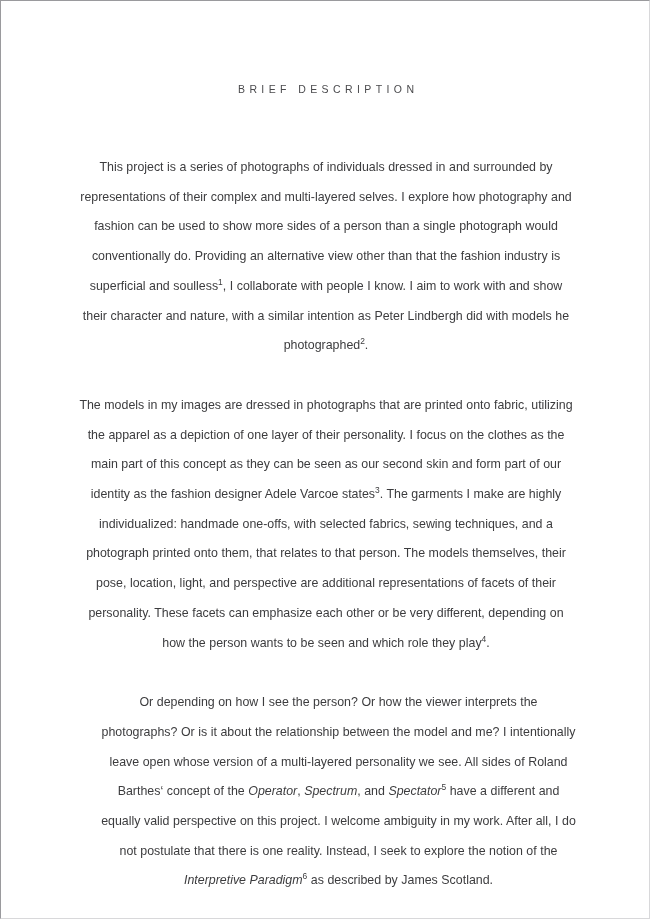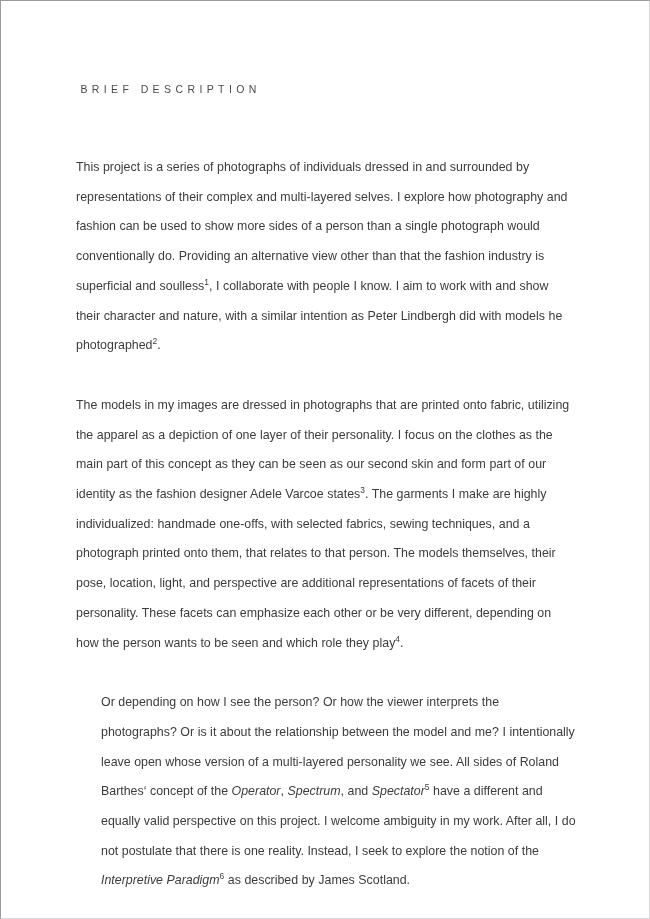--- a/index.html
+++ b/index.html
@@ -31,31 +31,32 @@
     top: 0;
     width: 500px;
   }
   #doc-title {
     margin: 0;
     padding-top: 82px;
     font-size: 10.5px;
     font-weight: 400;
     letter-spacing: 4.4px;
     color: #4a4a4d;
+    text-align: center;
     text-indent: 4.4px;
   }
   #body-text {
     margin-top: 58px;
   }
   .para {
     margin: 0 0 30px 0;
     font-size: 12.4px;
     line-height: 29.7px;
     color: #3c3c3e;
-    text-align: left;
+    text-align: center;
     word-spacing: 0.1px;
   }
   .para:last-child { margin-bottom: 0; margin-left: 25px; }
   .para i, .fn i { font-style: italic; }
   sup {
     font-size: 0.68em;
     vertical-align: super;
     line-height: 0;
   }
 </style>

